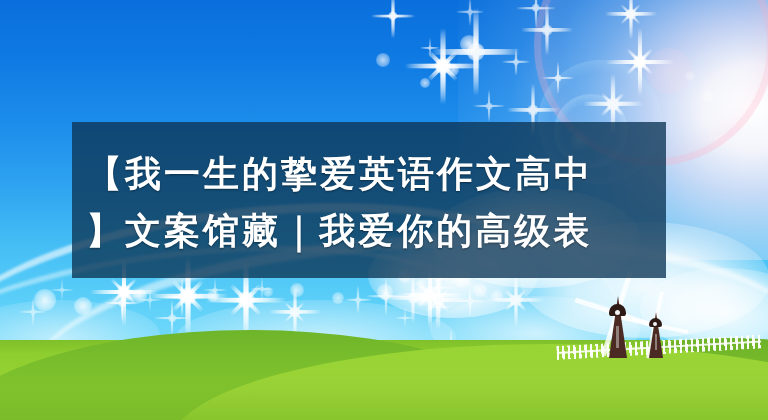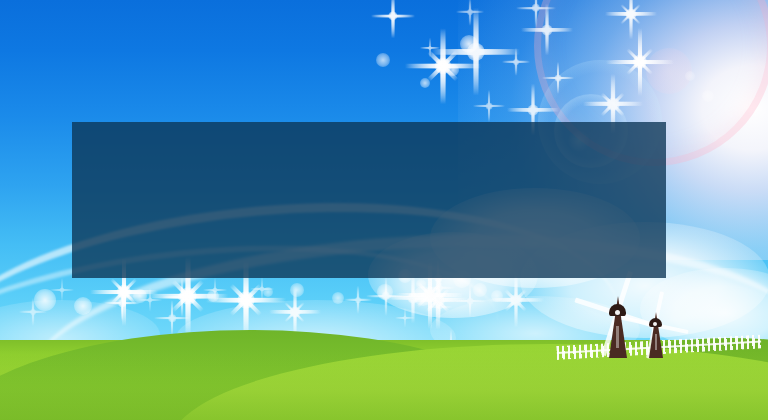--- a/index.html
+++ b/index.html
@@ -656,15 +656,17 @@
     <div class="blade" style="left:15px; top:11px; width:34px; height:4px; transform: rotate(102deg);"></div>
     <div class="blade" style="left:15px; top:11px; width:34px; height:4px; transform: rotate(192deg);"></div>
     <div class="blade" style="left:15px; top:11px; width:34px; height:4px; transform: rotate(282deg);"></div>
     <div class="wm-body small" style="left:9px;"></div>
     <div class="wm-cap small" style="left:9px; top:6px;"></div>
     <div class="wm-door" style="left:15px; top:22px; width:2px; height:16px;"></div>
     <div class="wm-hub" style="left:13px; top:10px; width:4px; height:4px;"></div>
   </div>
 
   <div class="banner">
+    <div class="banner-line">【我一生的挚爱英语作文高中</div>
+    <div class="banner-line">】文案馆藏｜我爱你的高级表</div>
   </div>
 
 </div>
 
 </body></html>

